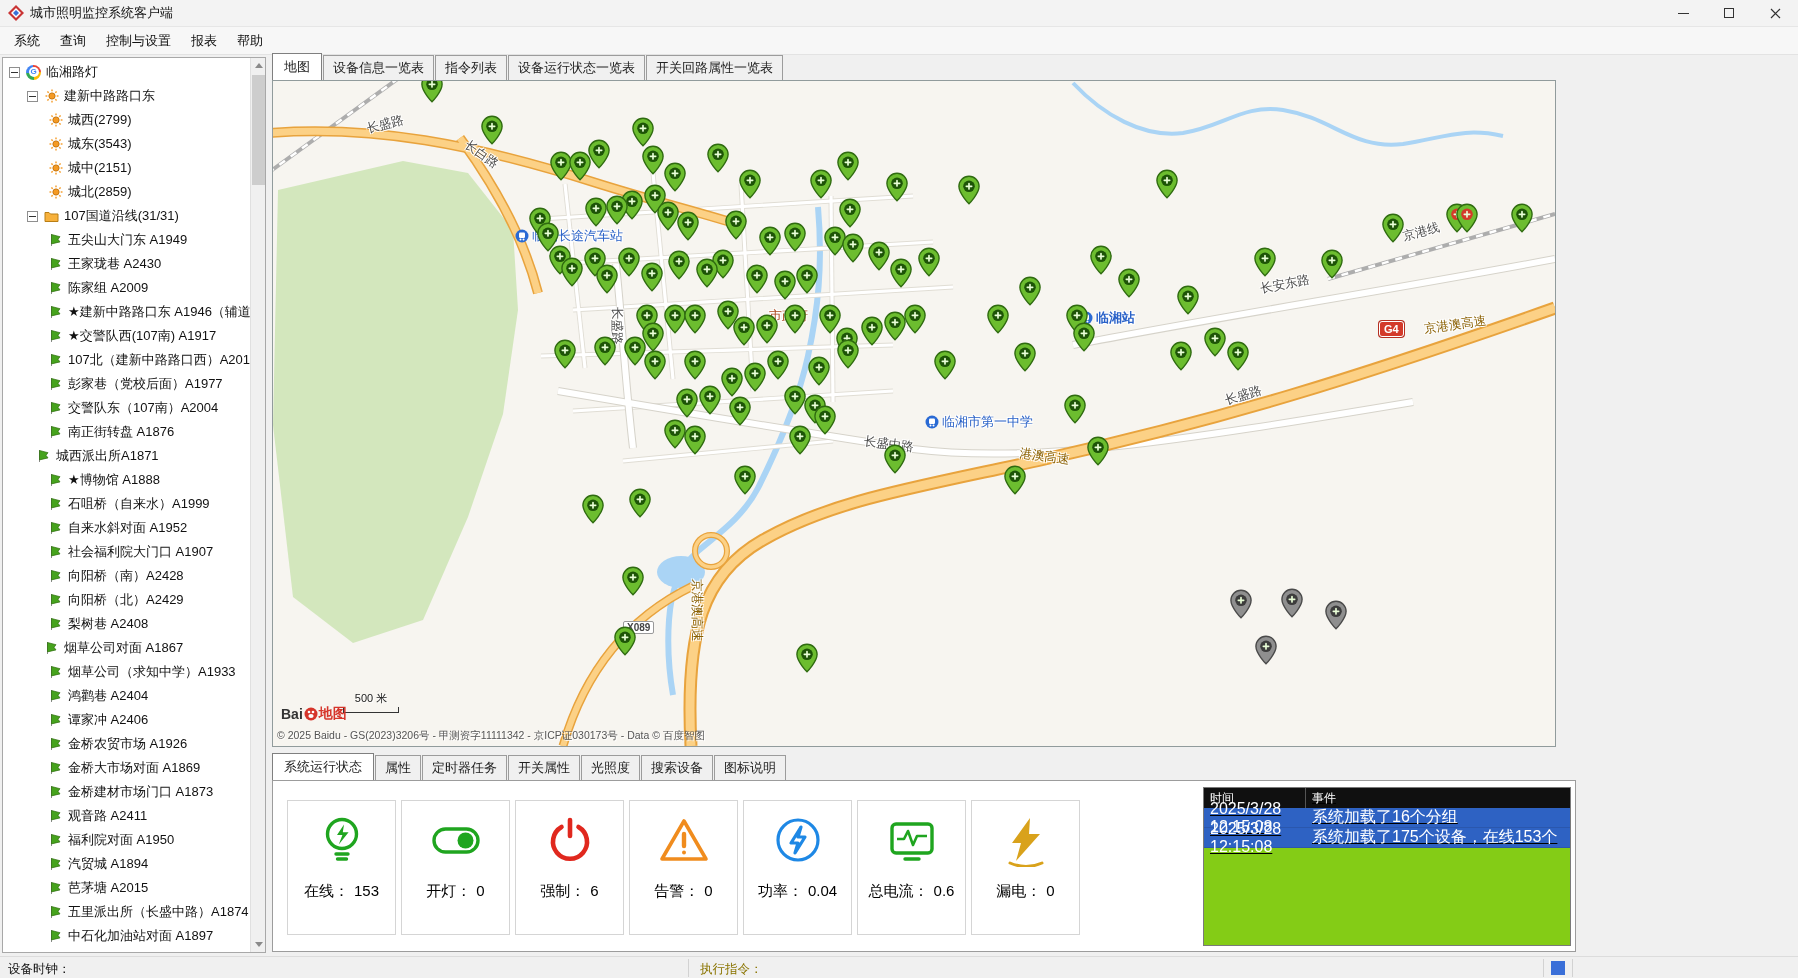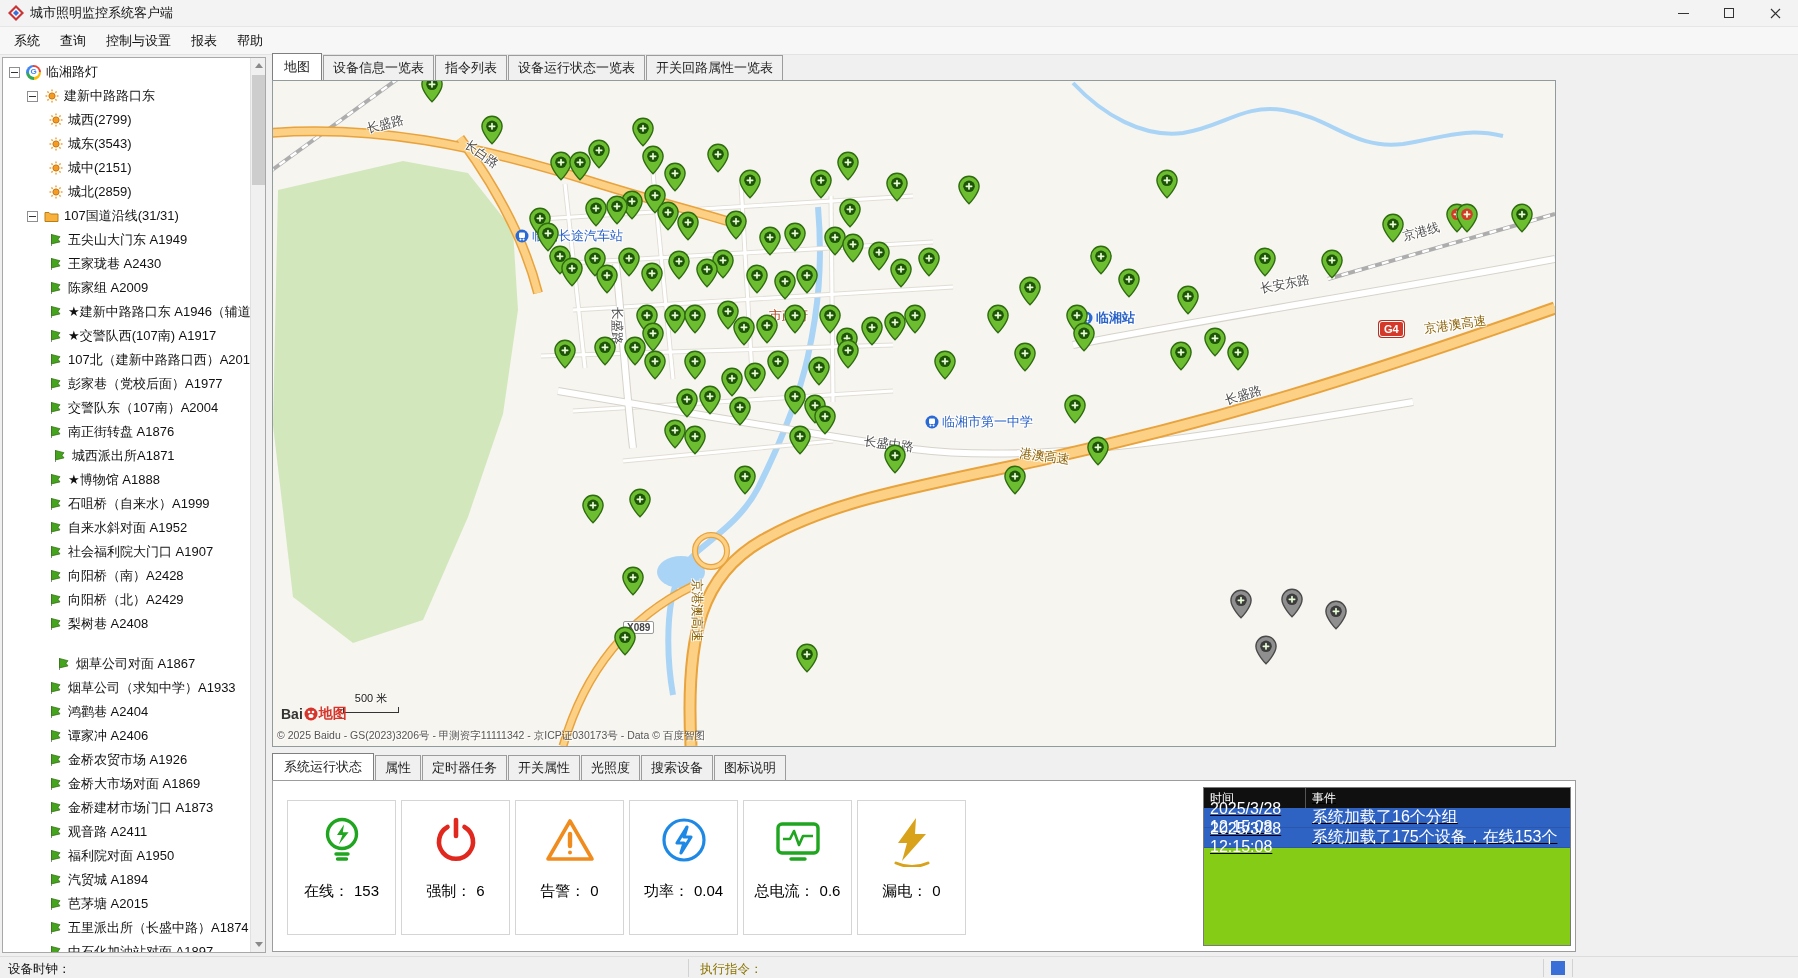--- a/index.html
+++ b/index.html
@@ -314,21 +314,21 @@
       </div>
       <div class="trow" style="padding-left: 44px;">
         <span class="ticon">
           <svg width="13" height="14" viewBox="0 0 13 14">
             <line x1="2.5" y1="1" x2="2.5" y2="13" stroke="#8a8a8a"></line>
             <path d="M2.5 1.5l8.5 2.2-2 2.6 2 2.6-8.5 2z" fill="#46a31d" stroke="#2c6b0b" stroke-width="0.7"></path>
           </svg>
         </span>
         <span class="tlabel">南正街转盘 A1876</span>
       </div>
-      <div class="trow" style="padding-left: 48px;">
+      <div class="trow" style="padding-left: 32px;">
         <span class="ticon">
           <svg width="13" height="14" viewBox="0 0 13 14">
             <line x1="2.5" y1="1" x2="2.5" y2="13" stroke="#8a8a8a"></line>
             <path d="M2.5 1.5l8.5 2.2-2 2.6 2 2.6-8.5 2z" fill="#46a31d" stroke="#2c6b0b" stroke-width="0.7"></path>
           </svg>
         </span>
         <span class="tlabel">城西派出所A1871</span>
       </div>
       <div class="trow" style="padding-left: 44px;">
         <span class="ticon">
@@ -386,21 +386,21 @@
       </div>
       <div class="trow" style="padding-left: 44px;">
         <span class="ticon">
           <svg width="13" height="14" viewBox="0 0 13 14">
             <line x1="2.5" y1="1" x2="2.5" y2="13" stroke="#8a8a8a"></line>
             <path d="M2.5 1.5l8.5 2.2-2 2.6 2 2.6-8.5 2z" fill="#46a31d" stroke="#2c6b0b" stroke-width="0.7"></path>
           </svg>
         </span>
         <span class="tlabel">梨树巷 A2408</span>
       </div>
-      <div class="trow" style="padding-left: 52px; margin-top: 16px;">
+      <div class="trow" style="padding-left: 40px;">
         <span class="ticon">
           <svg width="13" height="14" viewBox="0 0 13 14">
             <line x1="2.5" y1="1" x2="2.5" y2="13" stroke="#8a8a8a"></line>
             <path d="M2.5 1.5l8.5 2.2-2 2.6 2 2.6-8.5 2z" fill="#46a31d" stroke="#2c6b0b" stroke-width="0.7"></path>
           </svg>
         </span>
         <span class="tlabel">烟草公司对面 A1867</span>
       </div>
       <div class="trow" style="padding-left: 44px;">
         <span class="ticon">
@@ -1210,20 +1210,29 @@
             <circle cx="27" cy="21" r="14.5"></circle>
             <path d="M29 11.5l-7 10.5h5.4l-3.6 9.5 9.8-12.2h-5.8z" fill="#1fa51f" stroke="none"></path>
             <path d="M21 41h12"></path>
             <path d="M22.5 46h9"></path>
           </svg>
         </div>
         <div class="card-text"><span>在线：</span><span class="card-val">153</span></div>
       </div>
       <div class="card">
         <div class="card-icon">
+          <svg width="54" height="54" viewBox="0 0 54 54">
+            <rect x="5" y="16" width="44" height="23" rx="11.5" fill="#fff" stroke="#1fa51f" stroke-width="3.4"></rect>
+            <circle cx="36.5" cy="27.5" r="8" fill="#1fa51f"></circle>
+          </svg>
+        </div>
+        <div class="card-text"><span>开灯：</span><span class="card-val">0</span></div>
+      </div>
+      <div class="card">
+        <div class="card-icon">
           <svg width="54" height="54" viewBox="0 0 54 54" fill="none" stroke="#e0281e" stroke-width="4.6" stroke-linecap="round">
             <path d="M18.5 14a17 17 0 1 0 17 0"></path>
             <path d="M27 7v16"></path>
           </svg>
         </div>
         <div class="card-text"><span>强制：</span><span class="card-val">6</span></div>
       </div>
       <div class="card">
         <div class="card-icon">
           <svg width="54" height="54" viewBox="0 0 54 54" fill="none" stroke="#f08c1e" stroke-width="3.6" stroke-linejoin="round">

